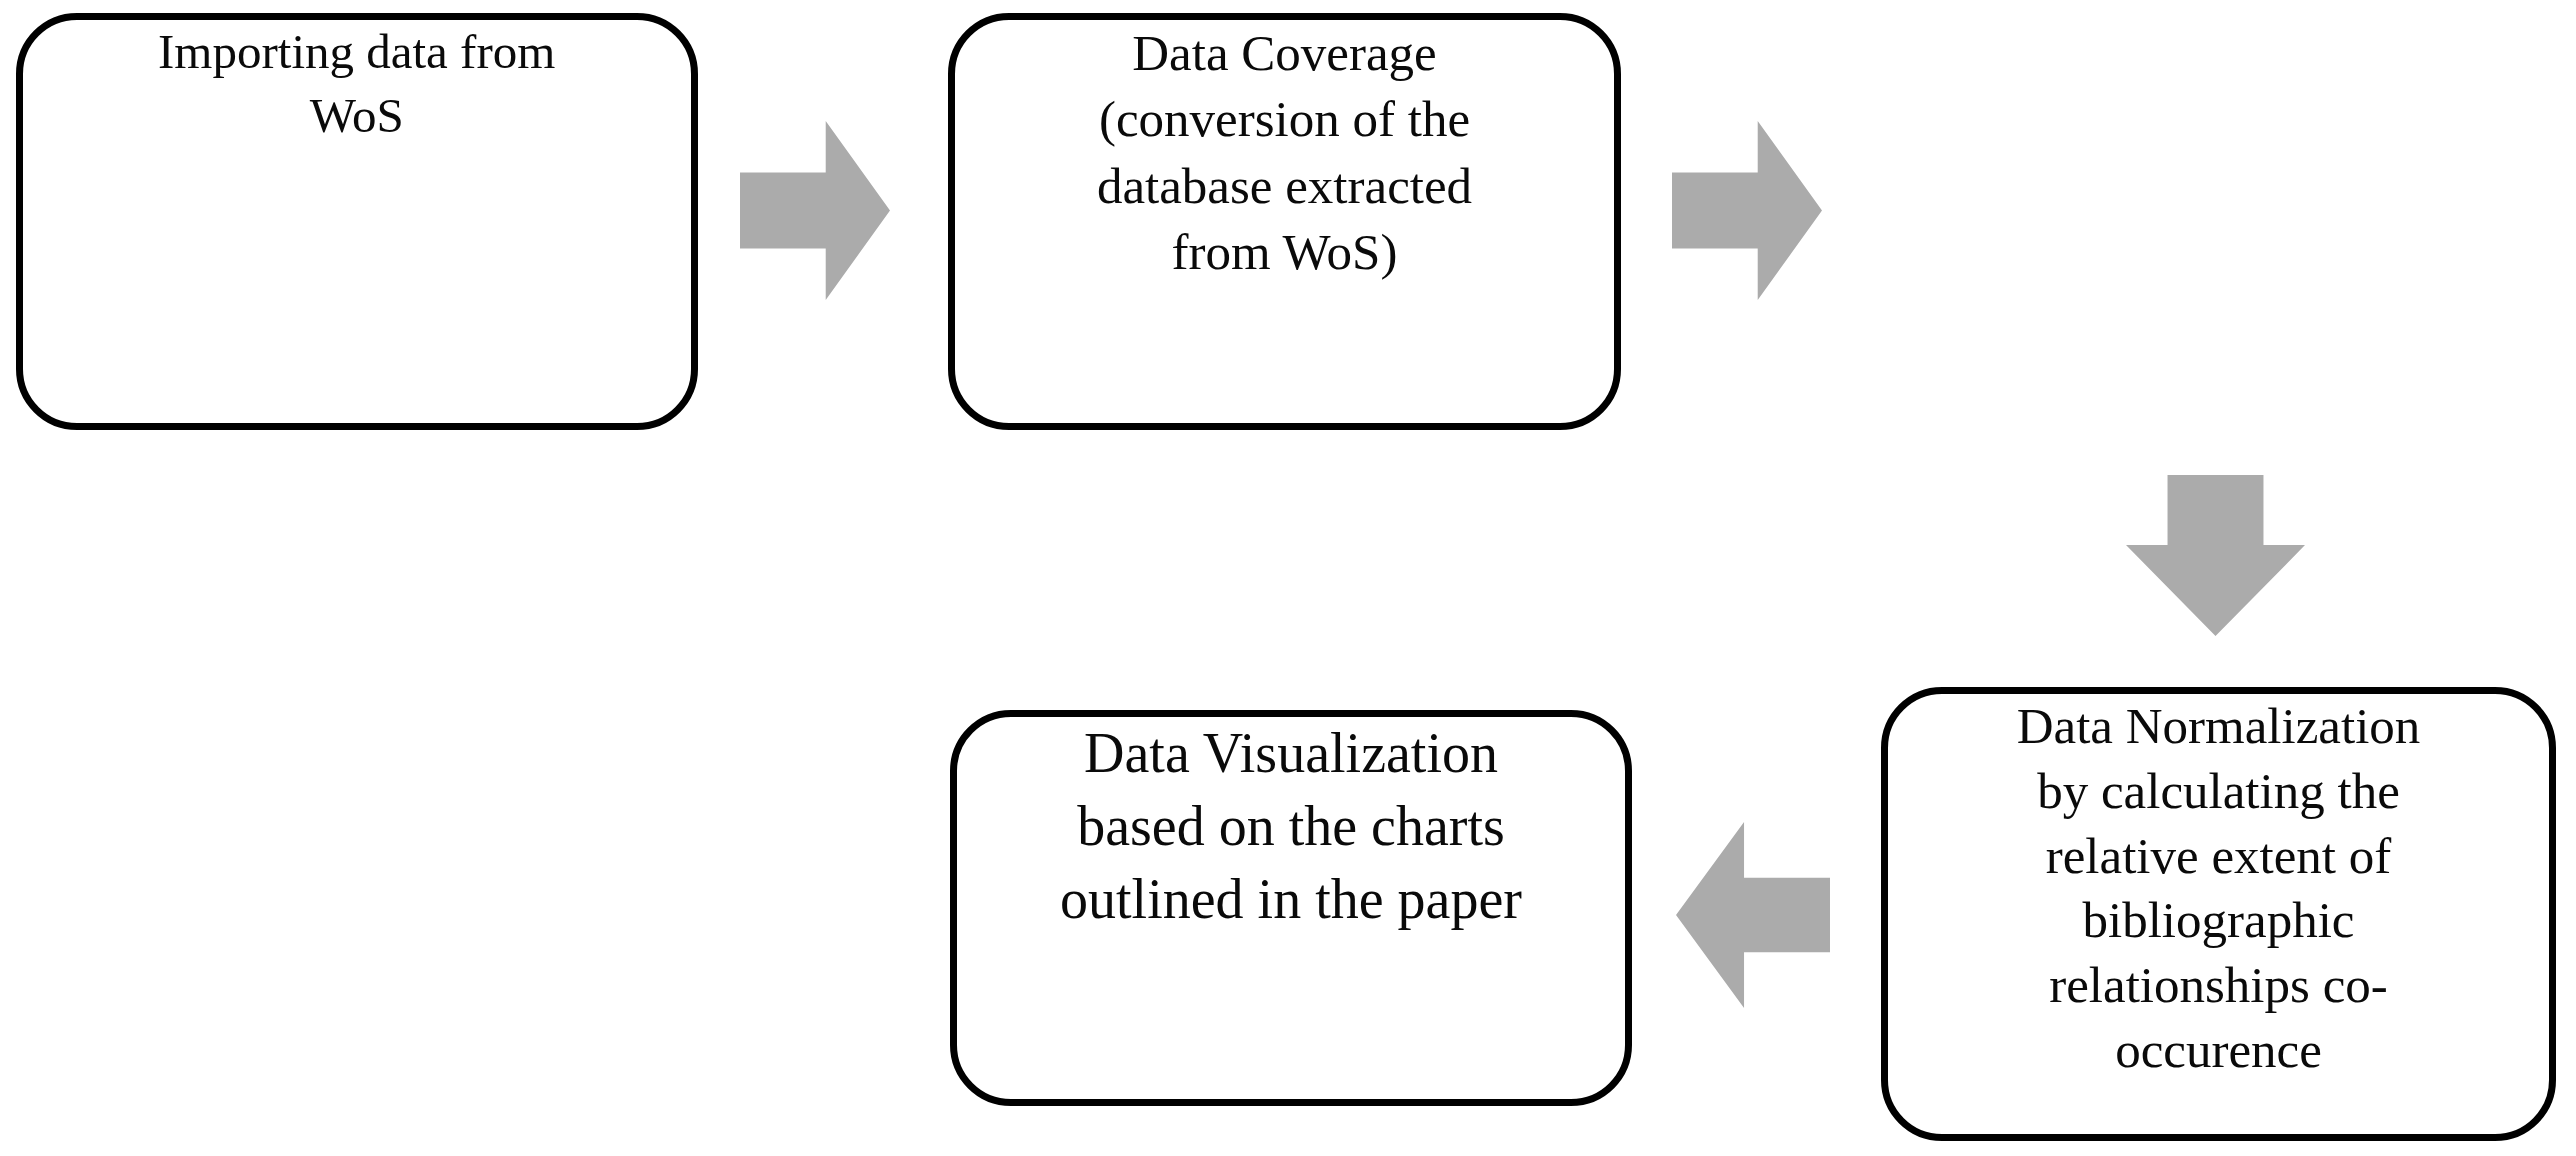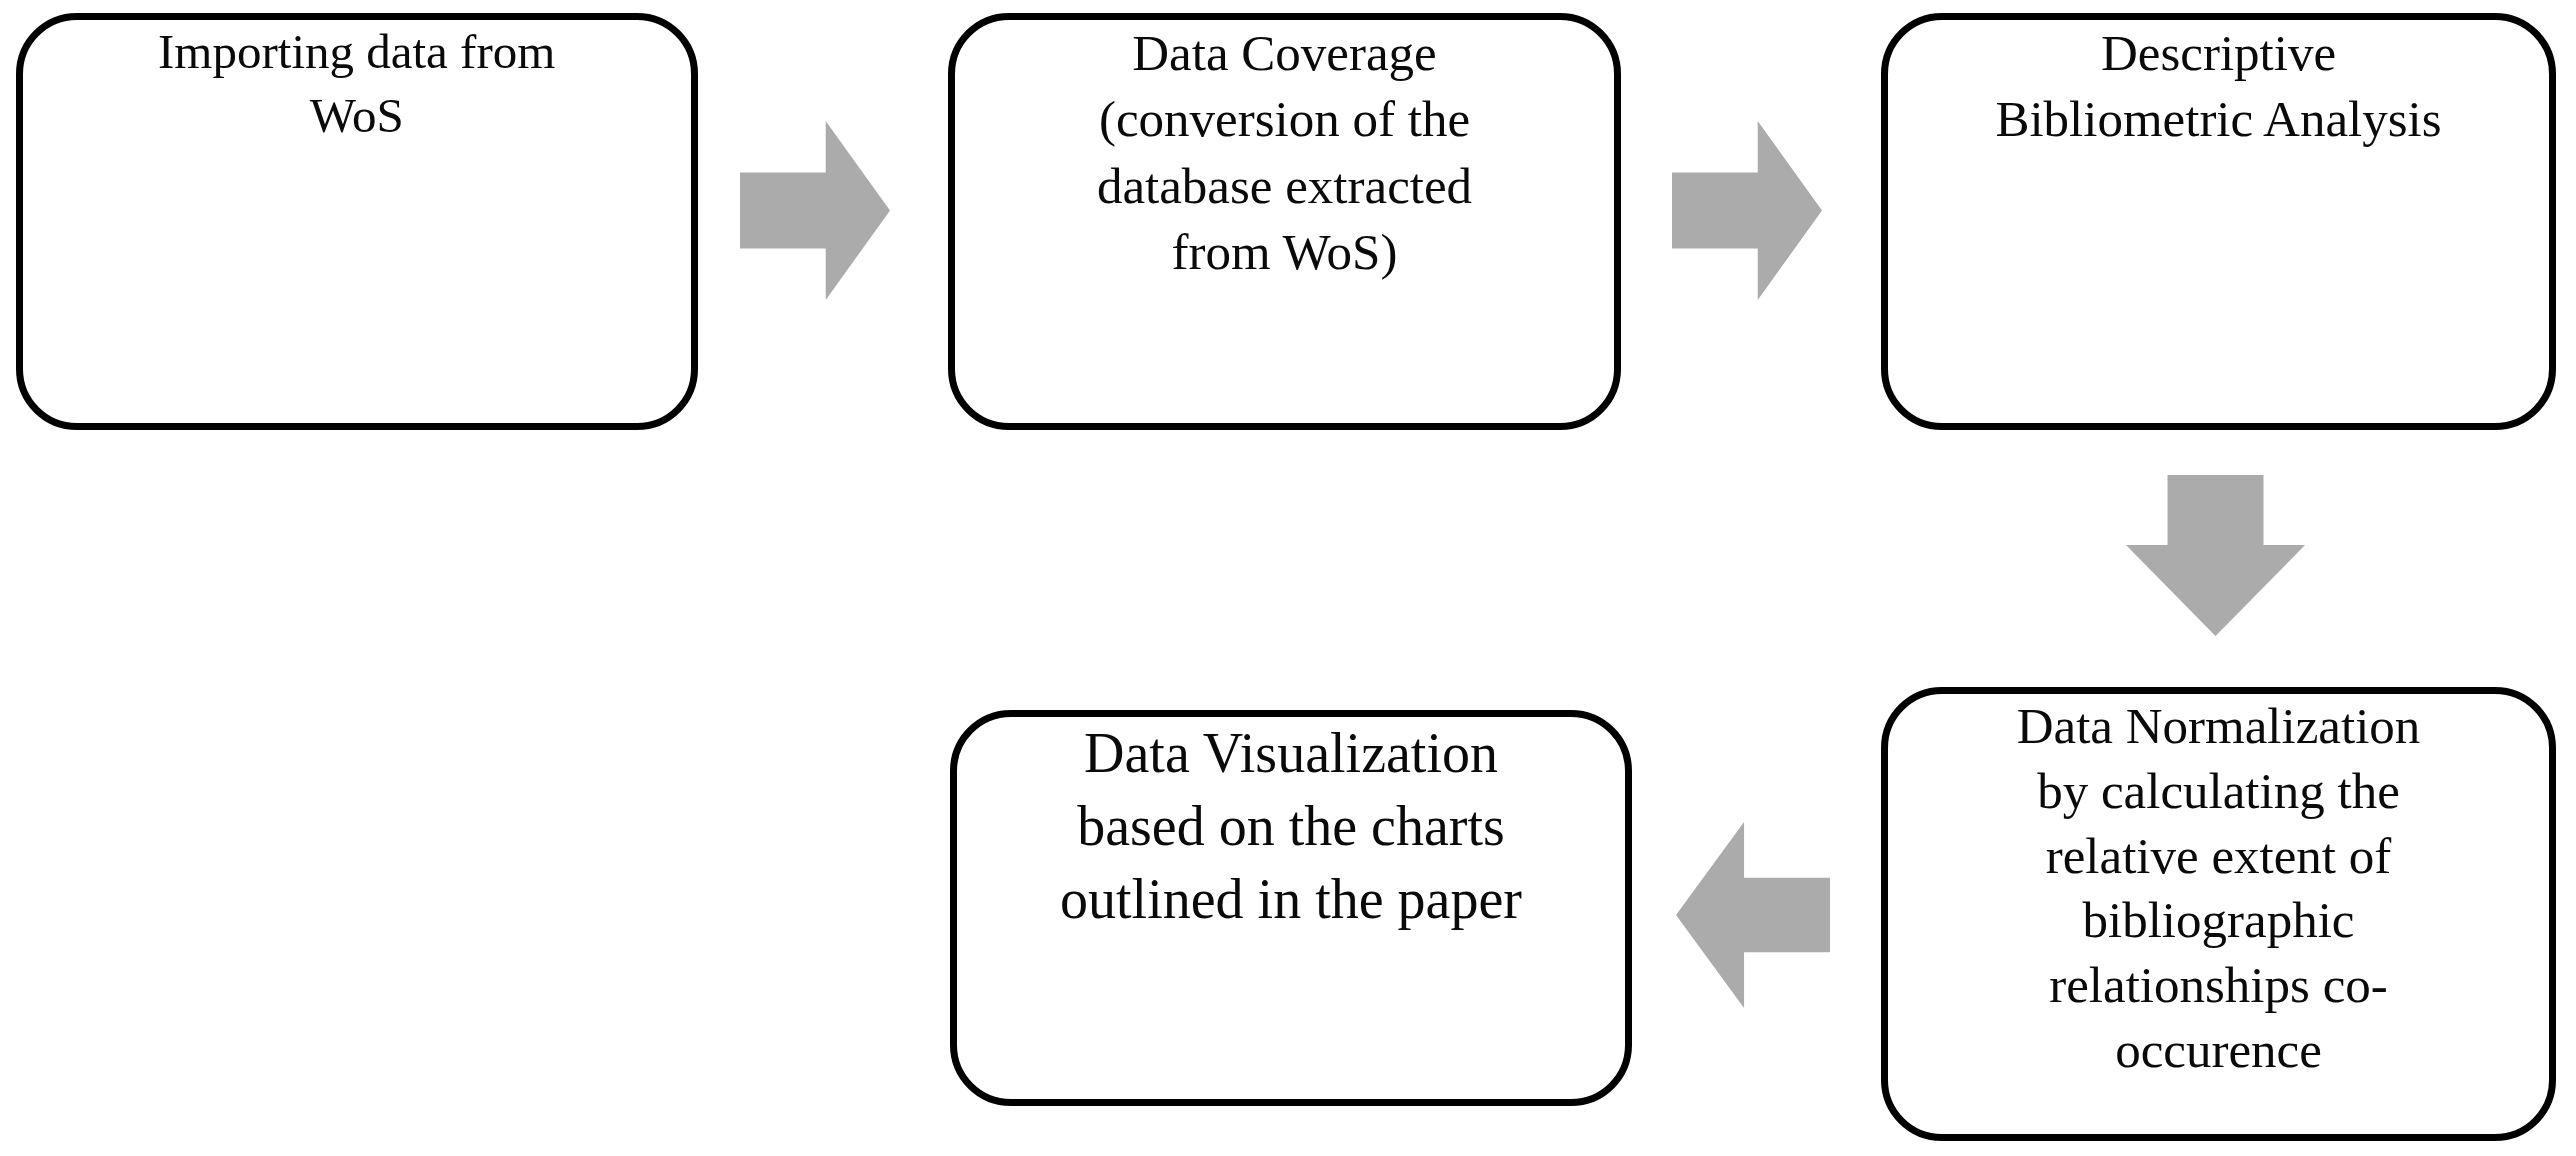--- a/index.html
+++ b/index.html
@@ -78,24 +78,20 @@
     <span class="node-label">Data Coverage
 (conversion of the
 database extracted
 from WoS)</span>
   </div>
 
   <svg class="arrow" id="arrow-coverage-to-descriptive" viewBox="0 0 210 250" preserveAspectRatio="none">
     <polygon points="0,72 120,72 120,0 210,125 120,250 120,178 0,178" fill="#ABABAB"></polygon>
   </svg>
 
-  <div class="node" id="node-descriptive">
-    <span class="node-label">Descriptive
-Bibliometric Analysis</span>
-  </div>
 
   <svg class="arrow" id="arrow-descriptive-to-normalization" viewBox="0 0 250 225" preserveAspectRatio="none">
     <polygon points="58,0 192,0 192,98 250,98 125,225 0,98 58,98" fill="#ABABAB"></polygon>
   </svg>
 
   <div class="node" id="node-normalization">
     <span class="node-label">Data Normalization
 by calculating the
 relative extent of
 bibliographic

